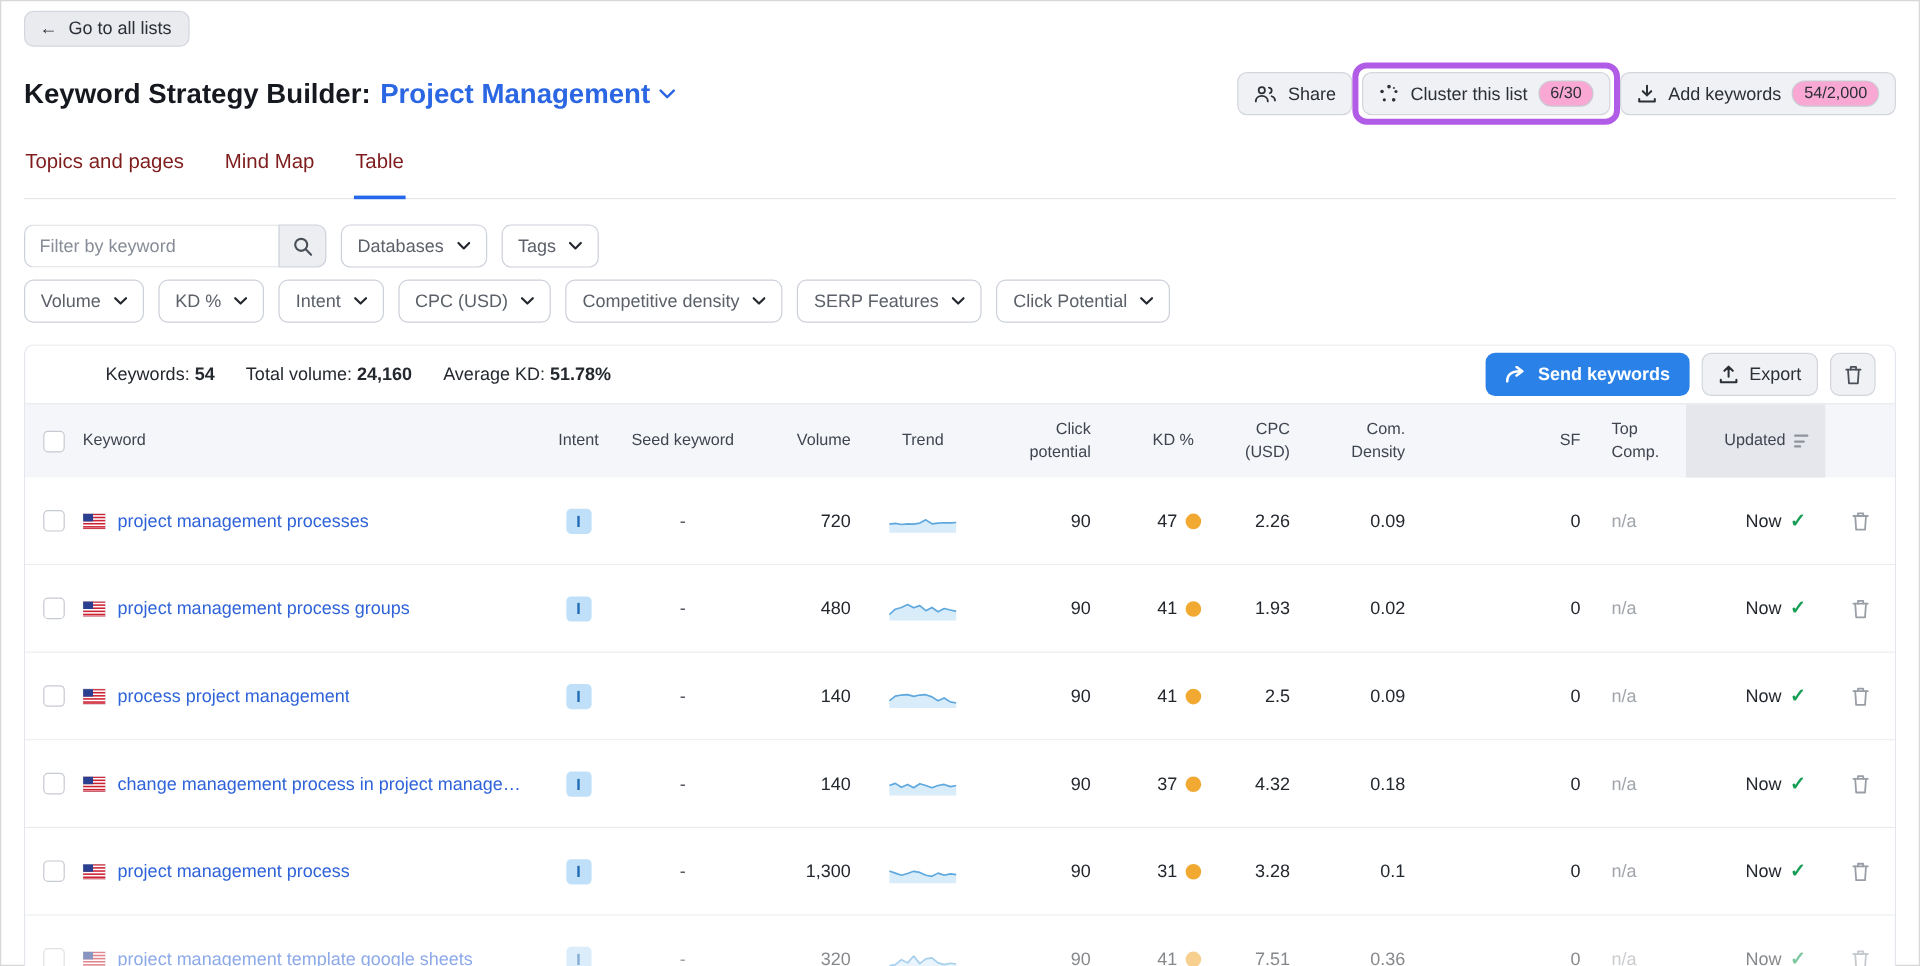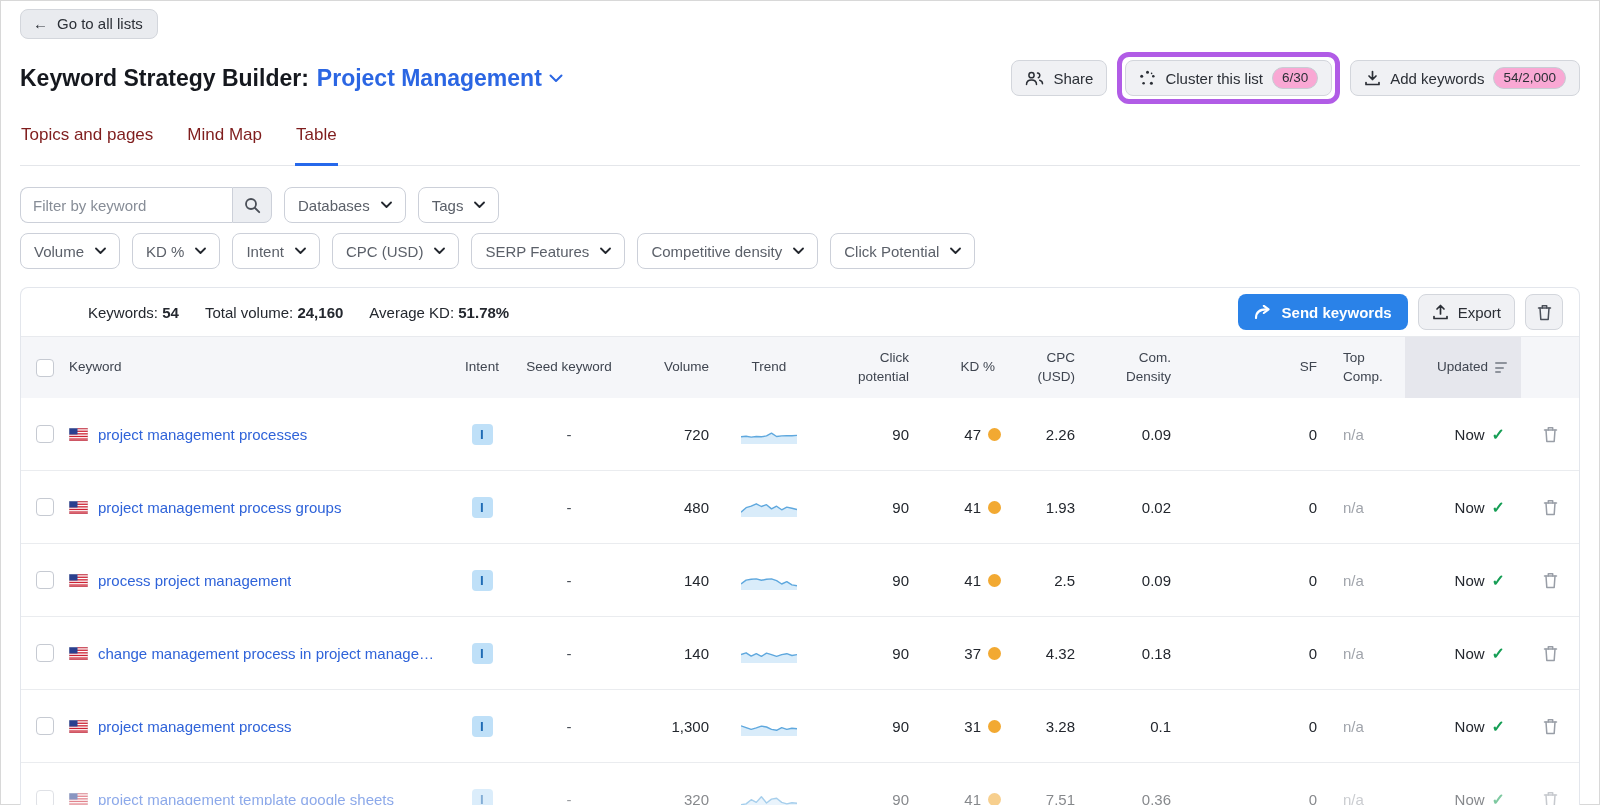--- a/index.html
+++ b/index.html
@@ -14,21 +14,21 @@
   
   .backrow { padding-top:9px; }
   .btn-back {
     display:inline-flex; align-items:center; gap:9px;
     background:#e9ebef; border:1px solid #d3d6dc; border-radius:8px;
     padding:5px 14px 6px 12px; font-size:15px; color:#2b2f36; cursor:pointer;
   }
   .titlerow { margin-top:13px; display:flex; justify-content:space-between; align-items:center; }
   .page-title { font-size:23px; font-weight:bold; color:#15181e; display:flex; align-items:center; gap:8px; }
   .list-name { color:#2b66e3; display:inline-flex; align-items:center; gap:7px; cursor:pointer; }
-  .hdr-actions { display:flex; align-items:center; gap:10px; }
+  .hdr-actions { display:flex; align-items:center; }
   .btn-gray {
     display:inline-flex; align-items:center; gap:9px; height:36px;
     background:#f0f1f4; border:1px solid #d3d6dc; border-radius:8px;
     padding:0 13px; font-size:15px; color:#2b2f36; cursor:pointer; white-space:nowrap;
   }
   .badge-pill {
     background:#f9a8d4; border:1px solid #c8ccd4; border-radius:999px;
     padding:2px 9px 3px; font-size:13.5px; color:#2b2f36;
   }
   .annot {
@@ -240,29 +240,29 @@
       </span>
     <span class="dropdown">
         <span>CPC (USD)</span>
         <span class="chev icon">
           <svg width="11" height="8" viewBox="0 0 11 8">
             <path d="M1 1.5 L5.5 6 L10 1.5" fill="none" stroke="#23272e" stroke-width="1.8" stroke-linecap="round" stroke-linejoin="round"></path>
           </svg>
         </span>
       </span>
     <span class="dropdown">
+        <span>Competitive density</span>
+        <span class="chev icon">
+          <svg width="11" height="8" viewBox="0 0 11 8">
+            <path d="M1 1.5 L5.5 6 L10 1.5" fill="none" stroke="#23272e" stroke-width="1.8" stroke-linecap="round" stroke-linejoin="round"></path>
+          </svg>
+        </span>
+      </span>
+    <span class="dropdown">
         <span>SERP Features</span>
-        <span class="chev icon">
-          <svg width="11" height="8" viewBox="0 0 11 8">
-            <path d="M1 1.5 L5.5 6 L10 1.5" fill="none" stroke="#23272e" stroke-width="1.8" stroke-linecap="round" stroke-linejoin="round"></path>
-          </svg>
-        </span>
-      </span>
-    <span class="dropdown">
-        <span>Competitive density</span>
         <span class="chev icon">
           <svg width="11" height="8" viewBox="0 0 11 8">
             <path d="M1 1.5 L5.5 6 L10 1.5" fill="none" stroke="#23272e" stroke-width="1.8" stroke-linecap="round" stroke-linejoin="round"></path>
           </svg>
         </span>
       </span>
     <span class="dropdown">
         <span>Click Potential</span>
         <span class="chev icon">
           <svg width="11" height="8" viewBox="0 0 11 8">

